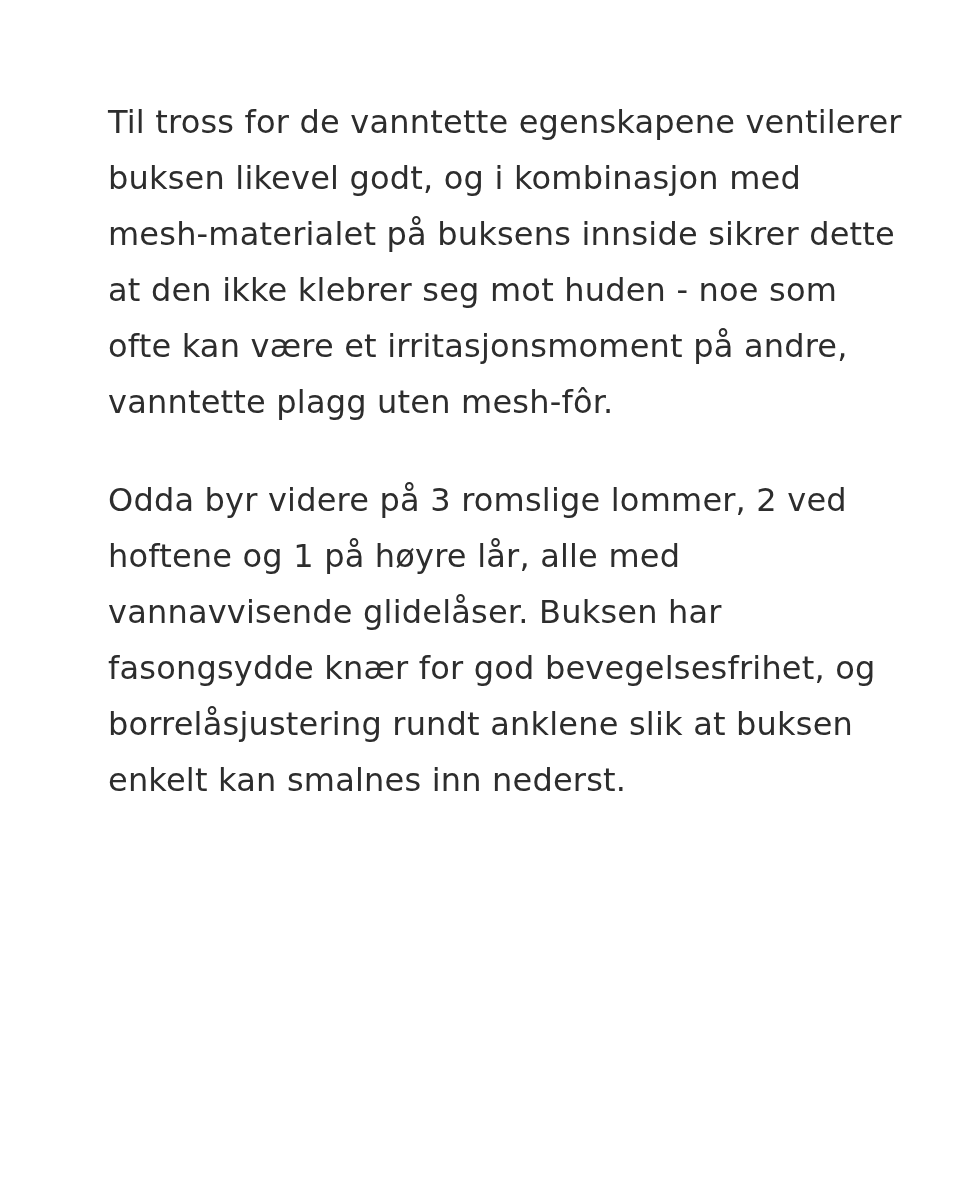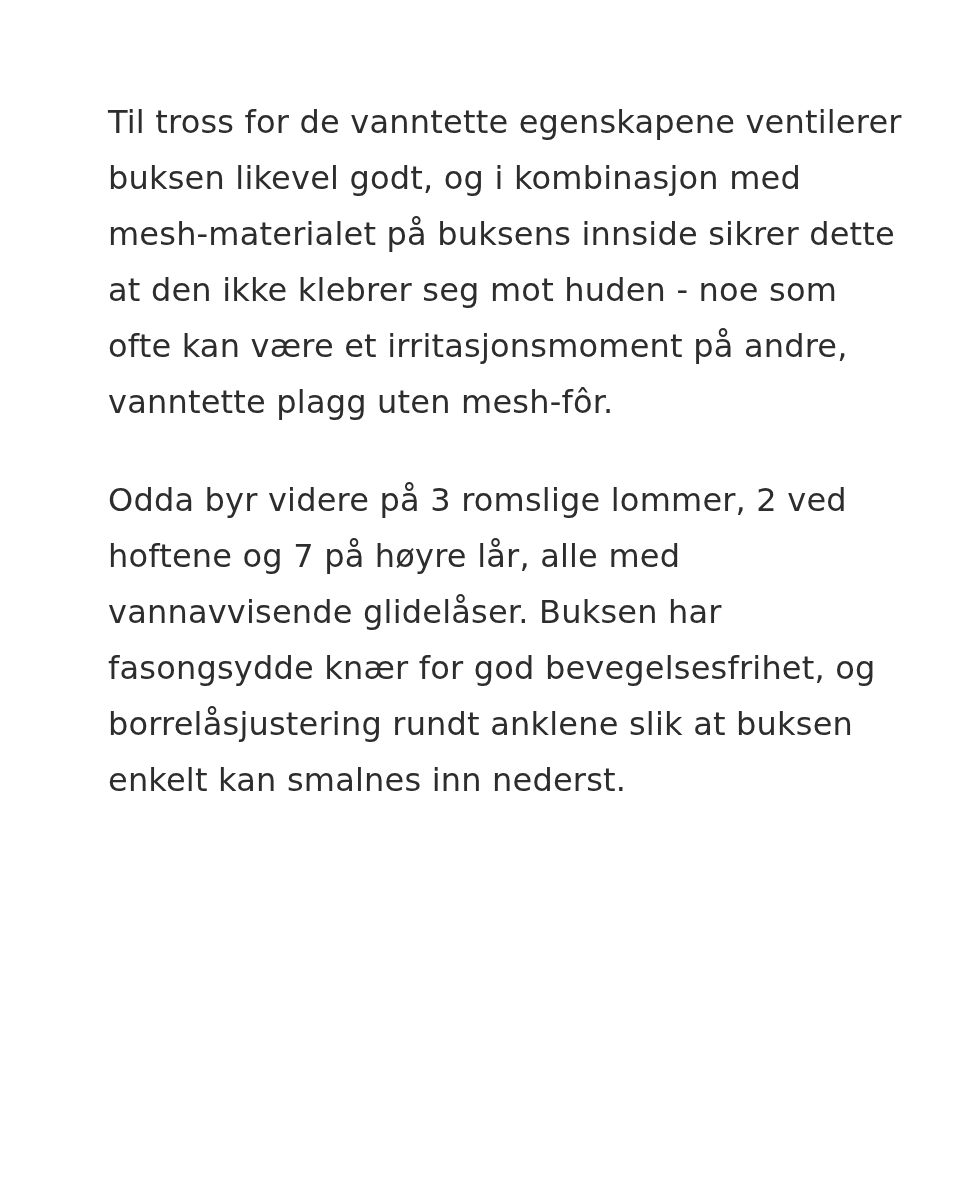--- a/index.html
+++ b/index.html
@@ -41,16 +41,16 @@
       border-radius: 10px 10px 0 0;
     }
   </style>
 </head>
 <body>
 
 <main class="article">
   <p>Til tross for de vanntette egenskapene ventilerer buksen likevel godt, og i kombinasjon med mesh-materialet på buksens innside sikrer dette at den ikke klebrer seg mot huden - noe som ofte kan være et irritasjonsmoment på andre, vanntette plagg uten mesh-fôr.</p>
 
 
-  <p>Odda byr videre på 3 romslige lommer, 2 ved hoftene og 7 på høyre lår, alle med vannavvisende glidelåser. Buksen har fasongsydde knær for god bevegelsesfrihet, og borrelåsjustering rundt anklene slik at buksen enkelt kan smalnes inn nederst.</p>
+  <p>Odda byr videre på 3 romslige lommer, 2 ved hoftene og 1 på høyre lår, alle med vannavvisende glidelåser. Buksen har fasongsydde knær for god bevegelsesfrihet, og borrelåsjustering rundt anklene slik at buksen enkelt kan smalnes inn nederst.</p>
 </main>
 
 <div class="partial-button"></div>
 
 </body></html>

